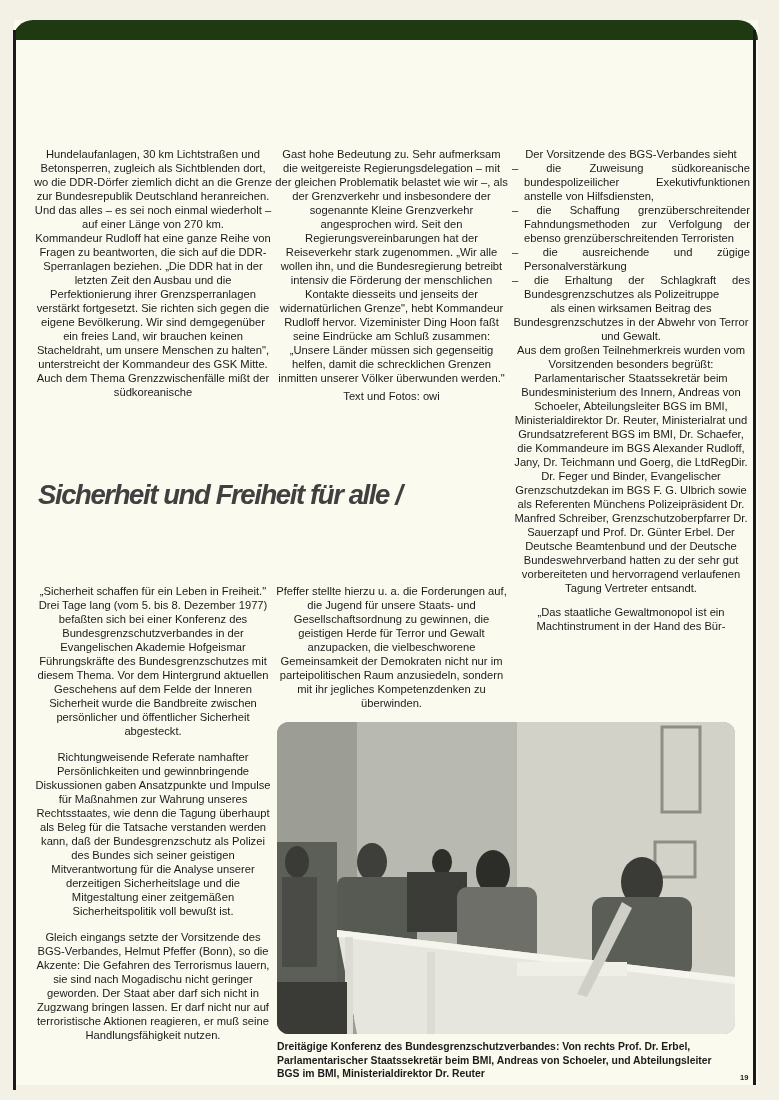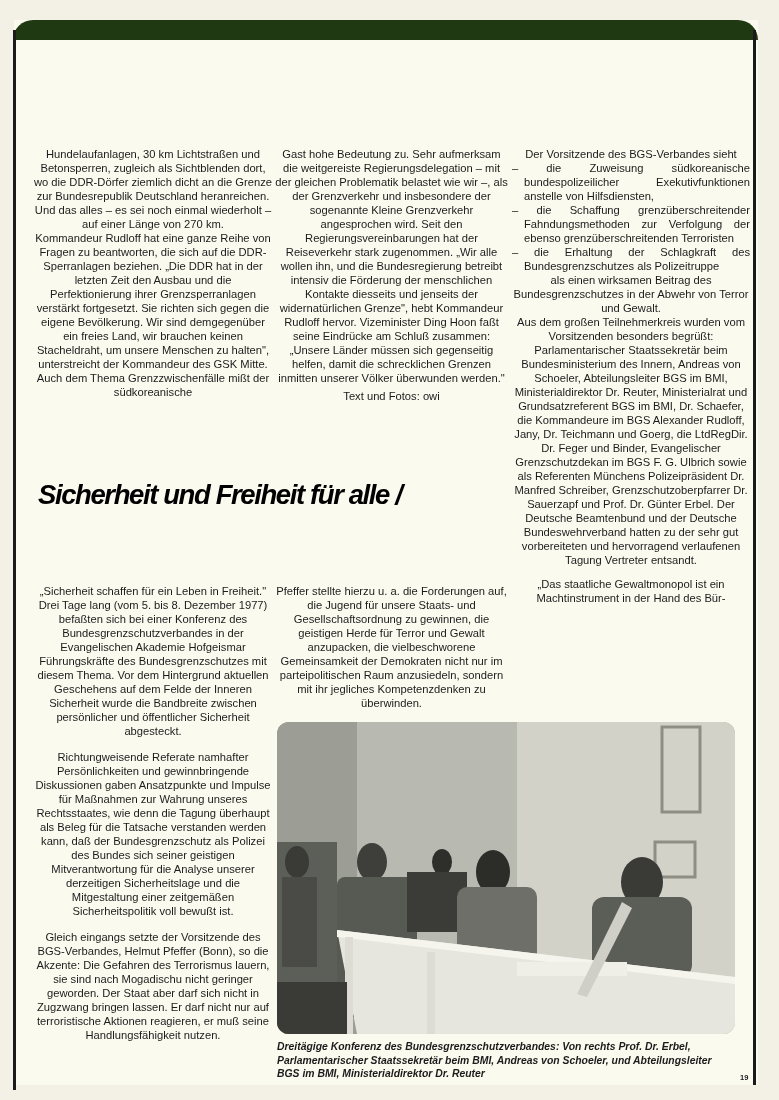--- a/index.html
+++ b/index.html
@@ -33,32 +33,32 @@
   .c1 { left: 33px; width: 240px; }
   .c2 { left: 275px; width: 233px; }
   .c3 { left: 512px; width: 238px; }
   .credit { text-align: right; font-weight: normal; margin-top: 4px !important; }
   ul.dash { list-style: none; margin: 0; padding: 0; }
   ul.dash li { padding-left: 12px; text-indent: -12px; }
   ul.dash li::before { content: "– "; }
   .headline {
     position: absolute; left: 38px; top: 480px; width: 460px;
     font-family: "Liberation Sans", sans-serif; font-weight: 900; font-style: italic;
-    font-size: 27.5px; line-height: 29px; letter-spacing: -1.4px; color: #000000;
+    font-size: 27.5px; line-height: 29px; letter-spacing: -1.4px; color: #404040;
   }
   .headline span { display: block; }
   .photo {
     position: absolute; left: 277px; top: 722px; width: 458px; height: 312px;
     border-radius: 12px; overflow: hidden;
     background: linear-gradient(90deg, #8a8d86 0%, #a3a59c 20%, #c3c4bb 45%, #d8d8cf 70%, #c9c8bf 100%);
   }
   .photo svg { display: block; }
   .caption {
     position: absolute; left: 277px; top: 1040px; width: 460px;
-    font-style: italic; font-weight: bold; font-size: 10.4px; line-height: 13.5px; color: #1b1b1b;
+    font-weight: bold; font-size: 10.4px; line-height: 13.5px; color: #1b1b1b;
   }
   .pageno { position: absolute; left: 740px; top: 1073px; font-size: 7.5px; font-weight: bold; }
 </style>
 </head>
 <body>
 
 <div class="page-frame"></div>
 <div class="top-bar"></div>
 <div class="top-bar-inner"></div>
 <div class="left-rule"></div>
@@ -72,20 +72,21 @@
 <div class="col c2" style="top:147px;">
   <p class="tight">Gast hohe Bedeutung zu. Sehr aufmerksam die weitgereiste Regierungsdelegation – mit der gleichen Problematik belastet wie wir –, als der Grenzverkehr und insbesondere der sogenannte Kleine Grenzverkehr angesprochen wird. Seit den Regierungsvereinbarungen hat der Reiseverkehr stark zugenommen. „Wir alle wollen ihn, und die Bundesregierung betreibt intensiv die Förderung der menschlichen Kontakte diesseits und jenseits der widernatürlichen Grenze", hebt Kommandeur Rudloff hervor. Vizeminister Ding Hoon faßt seine Eindrücke am Schluß zusammen: „Unsere Länder müssen sich gegenseitig helfen, damit die schrecklichen Grenzen inmitten unserer Völker überwunden werden."</p>
   <p class="credit">Text und Fotos: owi</p>
 </div>
 
 <div class="col c3" style="top:147px;">
   <p class="tight">Der Vorsitzende des BGS-Verbandes sieht</p>
   <ul class="dash">
     <li>die Zuweisung südkoreanische bundespolizeilicher Exekutivfunktionen anstelle von Hilfsdiensten,</li>
     <li>die Schaffung grenzüberschreitender Fahndungsmethoden zur Verfolgung der ebenso grenzüberschreitenden Terroristen</li>
+    <li>die ausreichende und zügige Personalverstärkung</li>
     <li>die Erhaltung der Schlagkraft des Bundesgrenzschutzes als Polizeitruppe</li>
   </ul>
   <p class="tight">als einen wirksamen Beitrag des Bundesgrenzschutzes in der Abwehr von Terror und Gewalt.</p>
   <p>Aus dem großen Teilnehmerkreis wurden vom Vorsitzenden besonders begrüßt: Parlamentarischer Staatssekretär beim Bundesministerium des Innern, Andreas von Schoeler, Abteilungsleiter BGS im BMI, Ministerialdirektor Dr. Reuter, Ministerialrat und Grundsatzreferent BGS im BMI, Dr. Schaefer, die Kommandeure im BGS Alexander Rudloff, Jany, Dr. Teichmann und Goerg, die LtdRegDir. Dr. Feger und Binder, Evangelischer Grenzschutzdekan im BGS F. G. Ulbrich sowie als Referenten Münchens Polizeipräsident Dr. Manfred Schreiber, Grenzschutzoberpfarrer Dr. Sauerzapf und Prof. Dr. Günter Erbel. Der Deutsche Beamtenbund und der Deutsche Bundeswehrverband hatten zu der sehr gut vorbereiteten und hervorragend verlaufenen Tagung Vertreter entsandt.</p>
   <p class="tight">„Das staatliche Gewaltmonopol ist ein Machtinstrument in der Hand des Bür-</p>
 </div>
 
 <div class="headline">
   <span>Sicherheit und Freiheit für alle /</span>
 </div>

